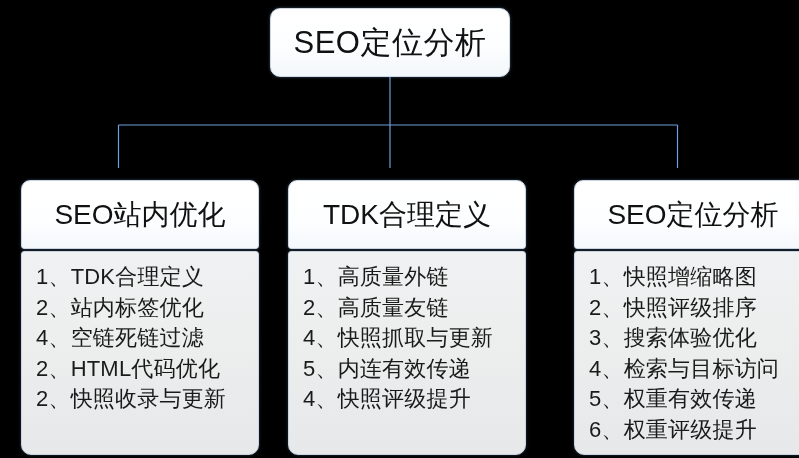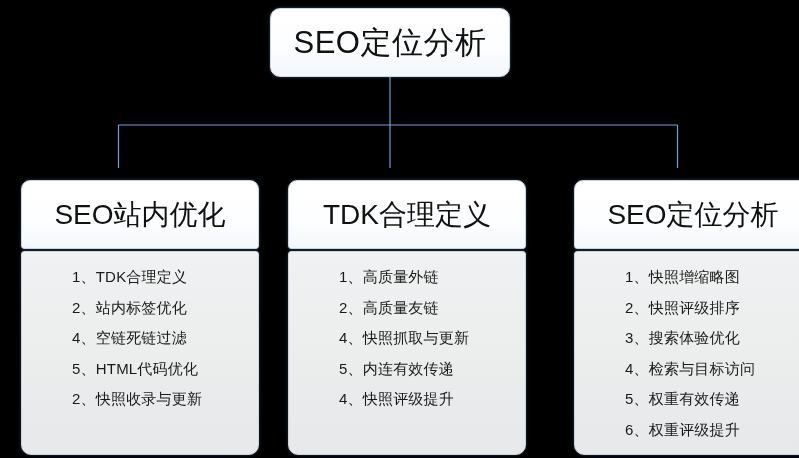--- a/index.html
+++ b/index.html
@@ -84,26 +84,25 @@
     margin-top: 2px;
     height: 204px;
     background: linear-gradient(180deg, #f0f1f2 0%, #eceded 50%, #e6e8ea 100%);
     border: 1px solid #c9d4e0;
     border-radius: 3px 3px 10px 10px;
     box-shadow: 0 0 3px rgba(120,170,220,0.35);
     box-sizing: border-box;
     padding: 10px 0 0 14px;
   }
   .item {
-    font-size: 15px;
+    font-size: 22px;
     color: #1a1a1a;
     line-height: 30.5px;
     white-space: nowrap;
     letter-spacing: 0.2px;
-    margin-left: 36px;
   }
 </style>
 </head>
 <body>
 
 <div id="diagram">
 
   <svg class="connector-layer" width="799" height="458" viewBox="0 0 799 458" xmlns="http://www.w3.org/2000/svg">
 
     <line x1="390" y1="77" x2="390" y2="125" stroke="#6f9fdc" stroke-width="1.2"></line>
@@ -120,21 +119,21 @@
   </div>
 
   <div class="column col-1">
     <div class="col-header">
       <span class="col-header-text">SEO站内优化</span>
     </div>
     <div class="col-body">
       <div class="item">1、TDK合理定义</div>
       <div class="item">2、站内标签优化</div>
       <div class="item">4、空链死链过滤</div>
-      <div class="item">5、HTML代码优化</div>
+      <div class="item">2、HTML代码优化</div>
       <div class="item">2、快照收录与更新</div>
     </div>
   </div>
 
   <div class="column col-2">
     <div class="col-header">
       <span class="col-header-text">TDK合理定义</span>
     </div>
     <div class="col-body">
       <div class="item">1、高质量外链</div>

